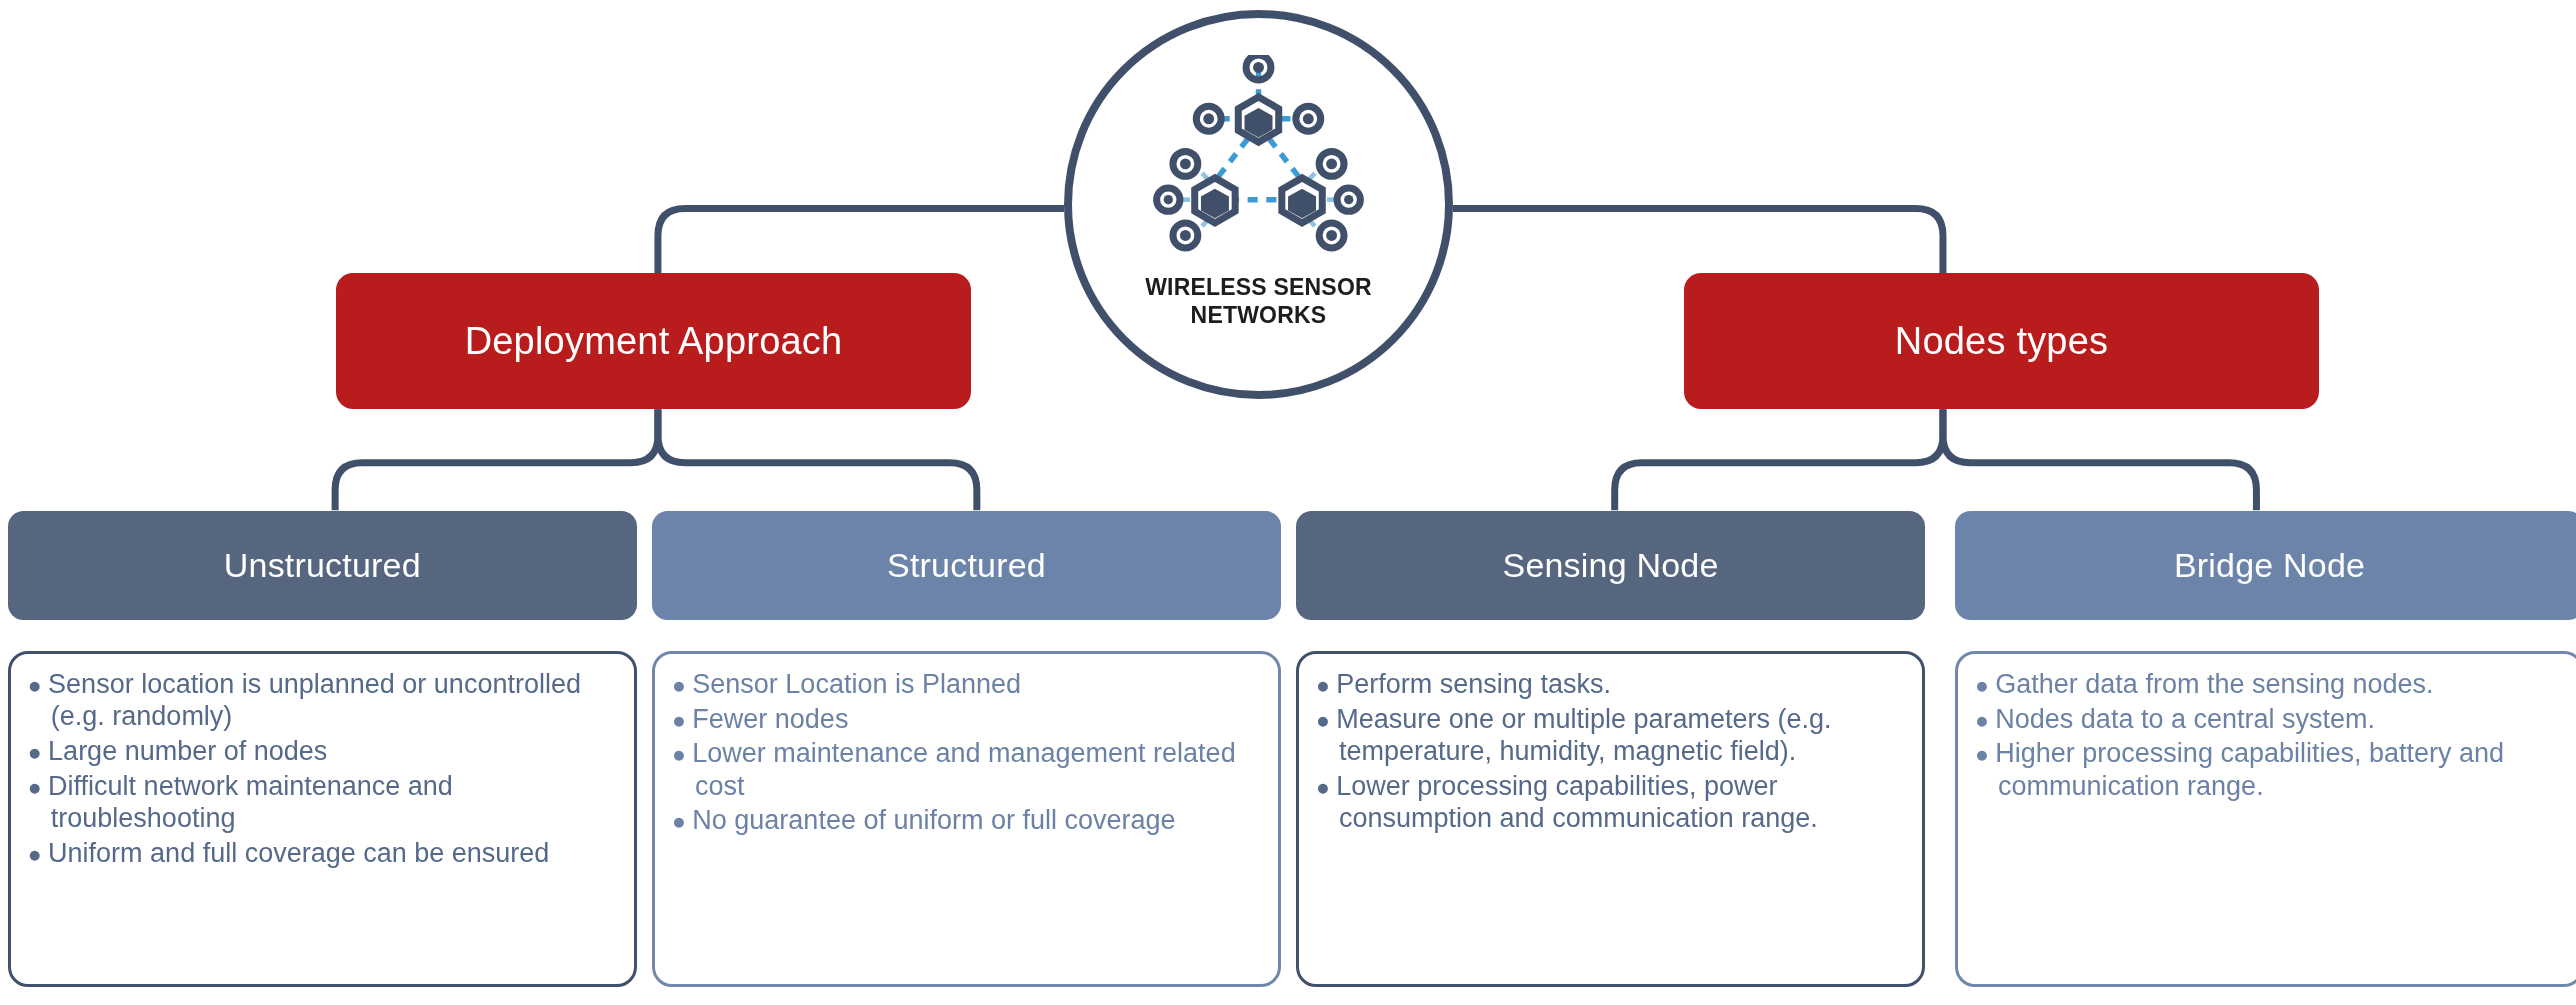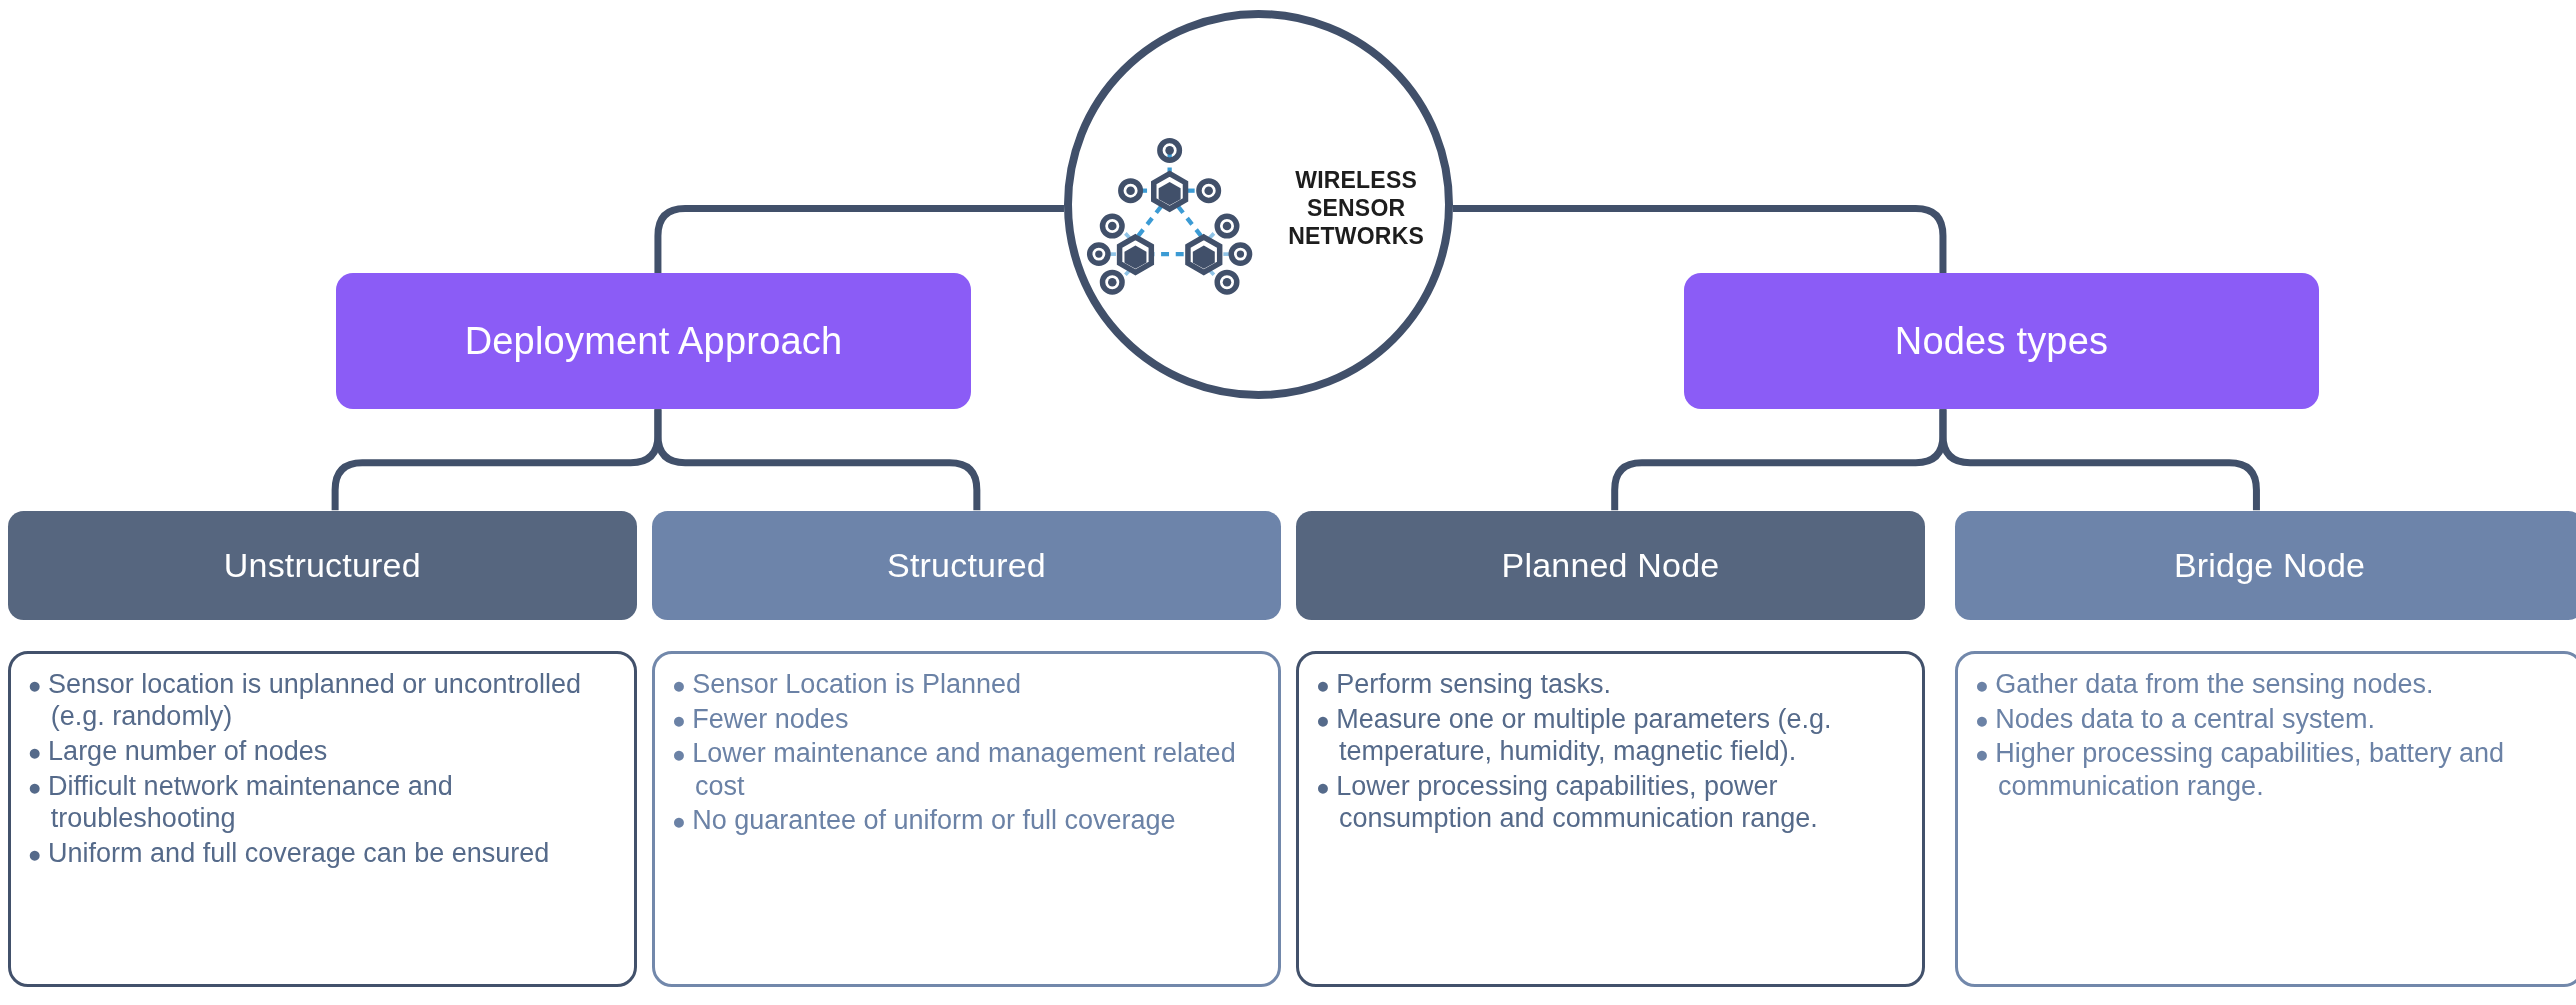--- a/index.html
+++ b/index.html
@@ -15,41 +15,41 @@
   #connectors { position: absolute; inset: 0; width: 2576px; height: 1005px; }
 
   
   .hub {
     position: absolute;
     left: 1064px; top: 10px;
     width: 389px; height: 389px;
     border-radius: 50%;
     background: #ffffff;
     border: 8.6px solid #41506A;
-    display: flex; flex-direction: row;
+    display: flex; flex-direction: column;
     align-items: center; justify-content: flex-start;
   }
   .hub-icon { margin-top: 37px; width: 249px; height: 210px; }
   .hub-label {
     margin-top: 7.8px;
     text-align: center;
     font-size: 23px;
     font-weight: bold;
     line-height: 1.22;
     letter-spacing: 0.2px;
     color: #1d1d1d;
     font-family: "Liberation Sans", sans-serif;
   }
 
   
   .lvl1 {
     position: absolute;
     height: 136px;
     border-radius: 17px;
-    background: #8b5cf6;
+    background: #b91c1c;
     color: #ffffff;
     display: flex; align-items: center; justify-content: center;
     font-size: 38px;
     letter-spacing: 0.2px;
   }
   #lvl1-left  { left: 336px;  top: 273px; width: 635px; }
   #lvl1-right { left: 1664px; top: 273px; width: 635px; margin-left: 20px; }
 
   
   .lvl2 {
@@ -181,21 +181,21 @@
     <span>Nodes types</span>
   </div>
 
   <div class="lvl2 dark c1">
     <span>Unstructured</span>
   </div>
   <div class="lvl2 light c2">
     <span>Structured</span>
   </div>
   <div class="lvl2 dark c3">
-    <span>Planned Node</span>
+    <span>Sensing Node</span>
   </div>
   <div class="lvl2 light c4">
     <span>Bridge Node</span>
   </div>
 
   <div class="content dark c1">
     <ul>
         <li><span class="bullet">● </span><span>Sensor location is unplanned or uncontrolled (e.g. randomly)</span></li>
         <li><span class="bullet">● </span><span>Large number of nodes</span></li>
         <li><span class="bullet">● </span><span>Difficult network maintenance and troubleshooting</span></li>

